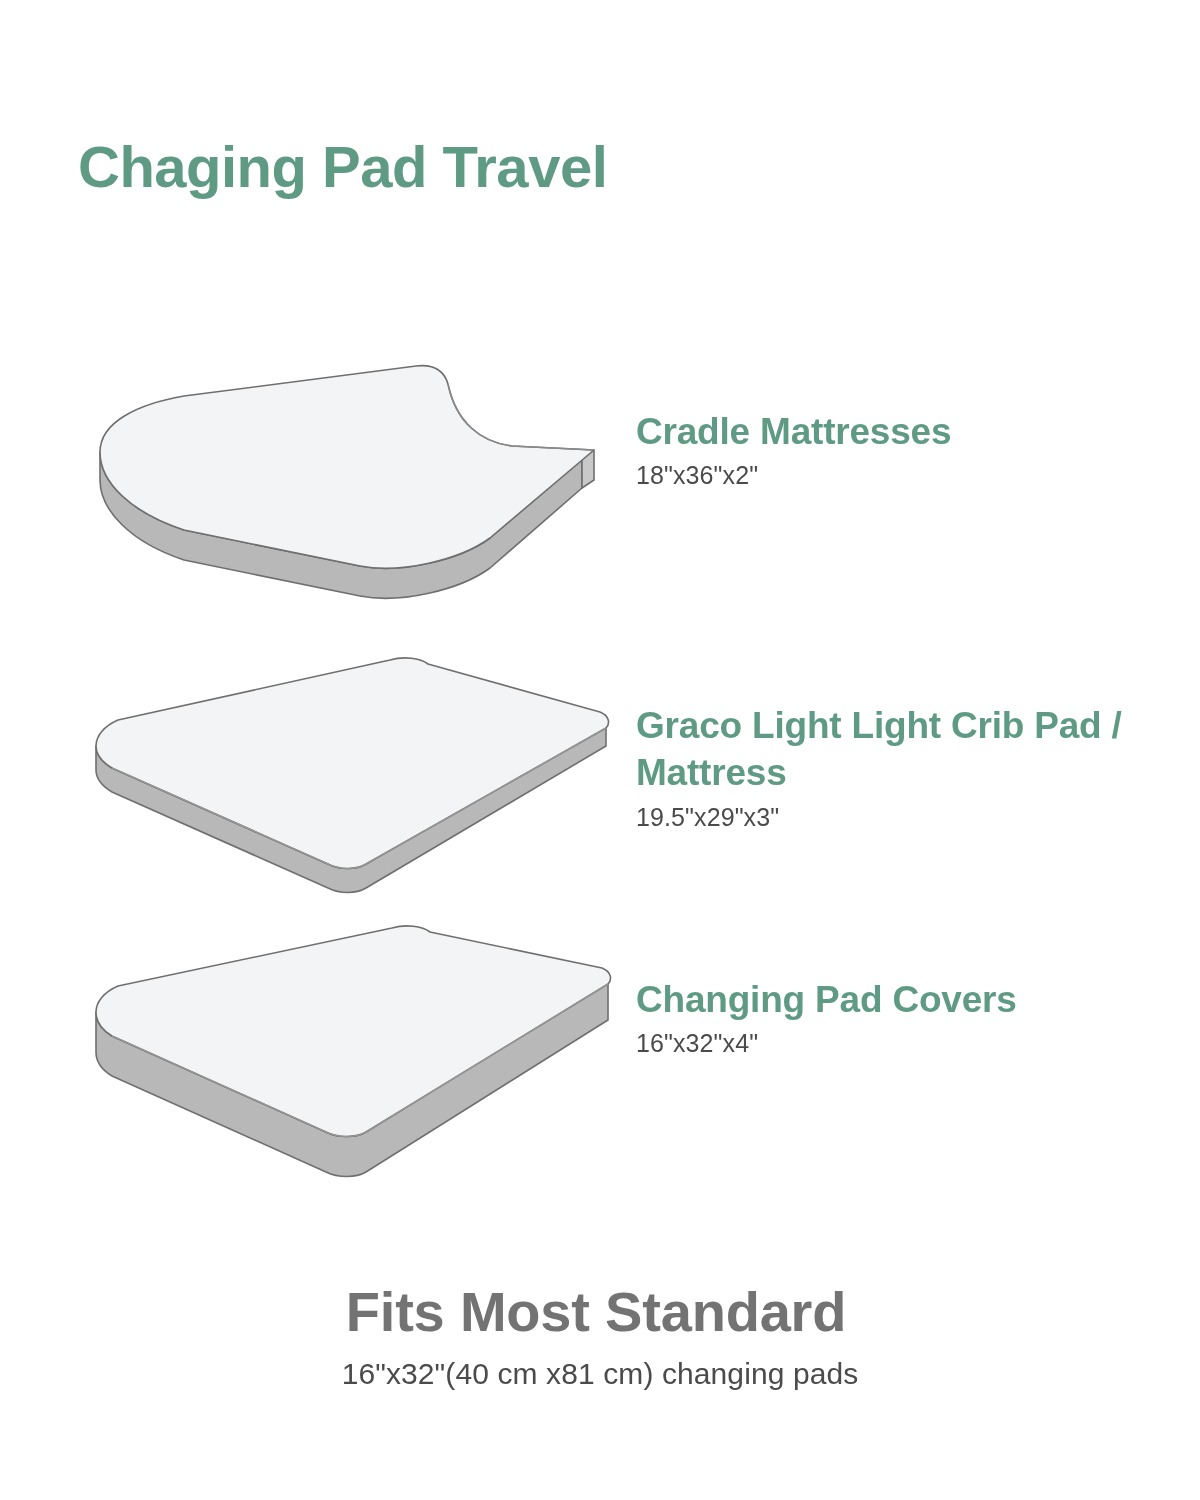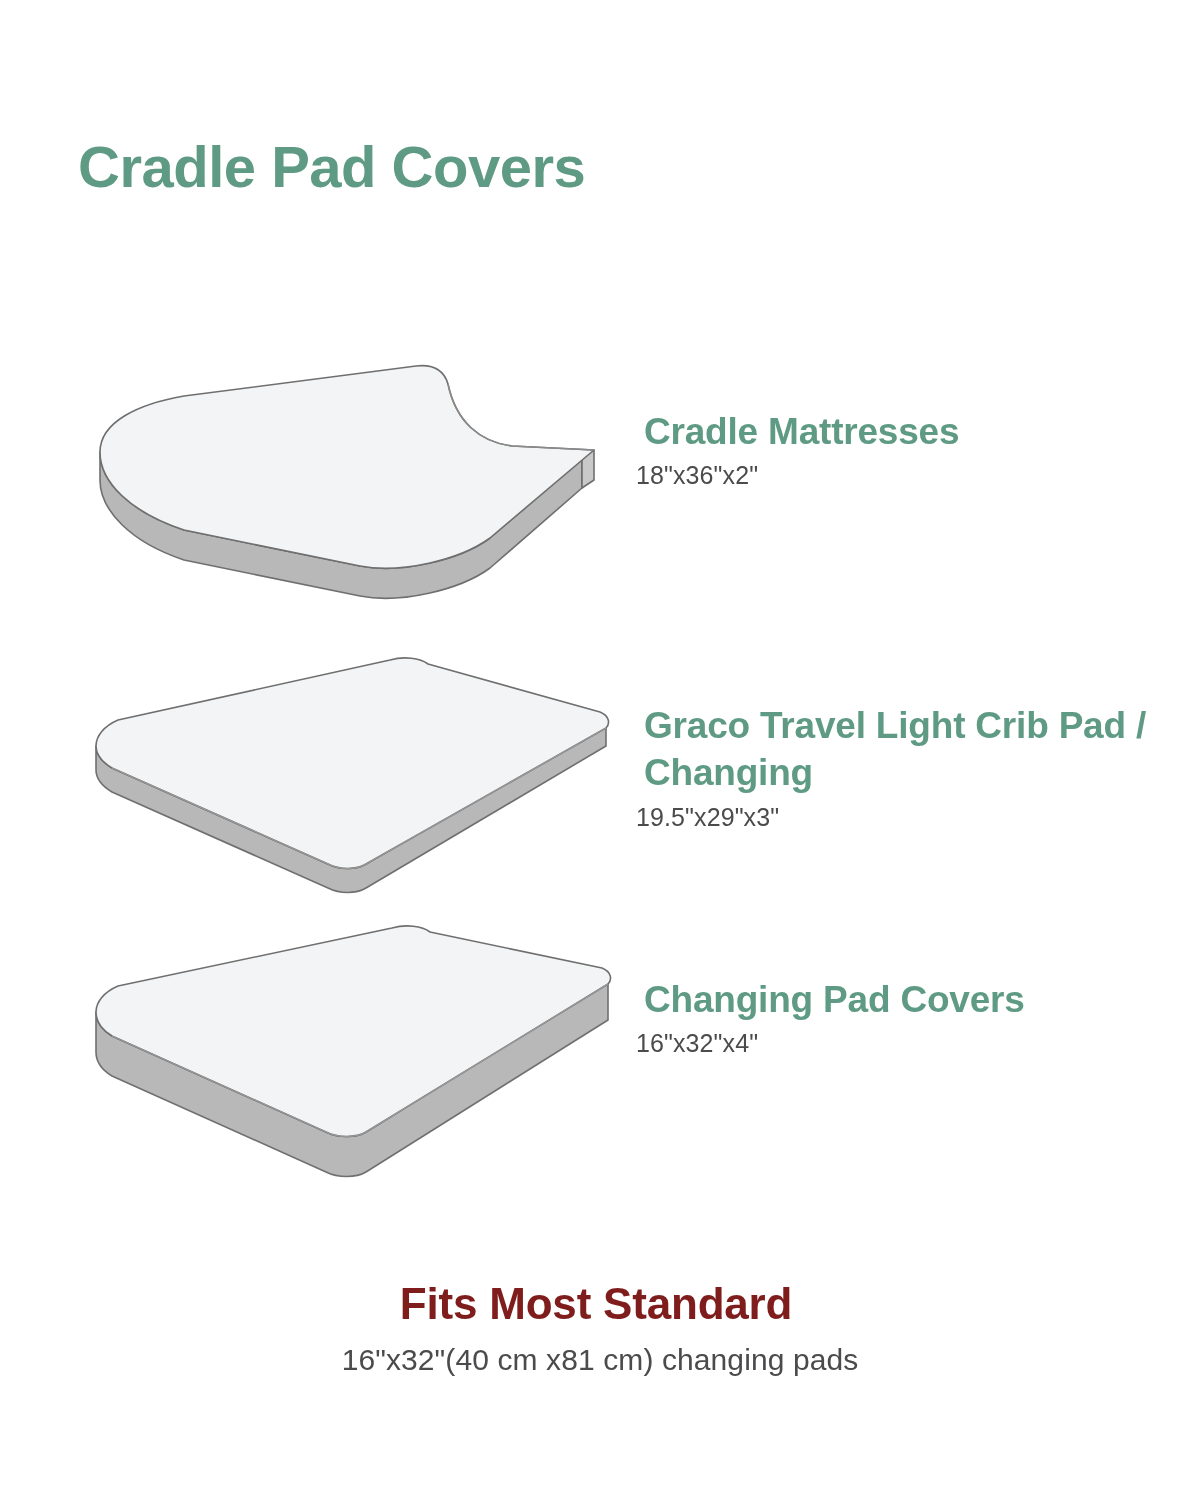--- a/index.html
+++ b/index.html
@@ -61,62 +61,62 @@
   .row-1 .row-info { top: 48px; }
   .row-2 .row-info { top: 52px; }
   .row-3 .row-info { top: 56px; }
 
   .product-name {
     font-size: 37px;
     font-weight: 700;
     color: #5f9b84;
     line-height: 1.28;
     letter-spacing: -0.2px;
-    margin: 0 0 4px 8px;
+    margin: 0 0 4px 0;
   }
   .product-dims {
     font-size: 25px;
     font-weight: 400;
     color: #4b4b4d;
     line-height: 1.3;
     letter-spacing: 0.1px;
     margin: 0;
   }
 
   
   .footer {
     position: absolute;
     left: 0;
     top: 1278px;
     width: 1200px;
     text-align: center;
   }
   .footer-headline {
-    font-size: 44px;
+    font-size: 56px;
     font-weight: 700;
-    color: #7f1d1d;
+    color: #737373;
     letter-spacing: -0.2px;
     line-height: 1.2;
     margin: 0 8px 10px 0;
   }
   .footer-sub {
     font-size: 30px;
     font-weight: 400;
     color: #4b4b4d;
     letter-spacing: 0.1px;
     line-height: 1.25;
     margin: 0;
   }
 </style>
 </head>
 <body>
 
 <div class="page">
 
-  <h1 class="page-title">Cradle Pad Covers</h1>
+  <h1 class="page-title">Chaging Pad Travel</h1>
 
   <div class="product-row row-1">
 
     <div class="illustration">
       <svg viewBox="0 0 560 240" xmlns="http://www.w3.org/2000/svg">
 
         <path d="M 40 92 L 40 120 C 40 150 70 182 124 200 L 300 236 C 340 244 400 230 430 208
                  L 522 128 L 522 98 L 430 178 C 400 200 340 214 300 206 L 124 170
                  C 70 152 40 122 40 92 Z" fill="#b8b8b8" stroke="#6f6f6f" stroke-width="1.6" stroke-linejoin="round"></path>
 
@@ -147,21 +147,21 @@
 
         <path d="M 36 96 C 36 86 44 76 58 70 L 330 10 C 344 6 360 8 368 14
                  L 540 62 C 550 66 550 74 546 78 L 306 214
                  C 296 220 280 220 268 214 L 52 118 C 42 112 36 104 36 96 Z" fill="#f3f4f5" stroke="#6f6f6f" stroke-width="1.6" stroke-linejoin="round"></path>
 
         <path d="M 546 78 L 306 214 C 296 220 280 220 268 214 L 52 118" fill="none" stroke="#9a9a9a" stroke-width="1.2"></path>
       </svg>
     </div>
 
     <div class="row-info">
-      <div class="product-name">Graco Travel Light Crib Pad / Changing</div>
+      <div class="product-name">Graco Light Light Crib Pad / Mattress</div>
       <div class="product-dims">19.5"x29"x3"</div>
     </div>
   </div>
 
   <div class="product-row row-3">
 
     <div class="illustration">
       <svg viewBox="0 0 560 270" xmlns="http://www.w3.org/2000/svg">
 
         <path d="M 36 92 L 36 132 C 36 142 42 150 52 156 L 266 252 C 278 258 296 258 306 252

